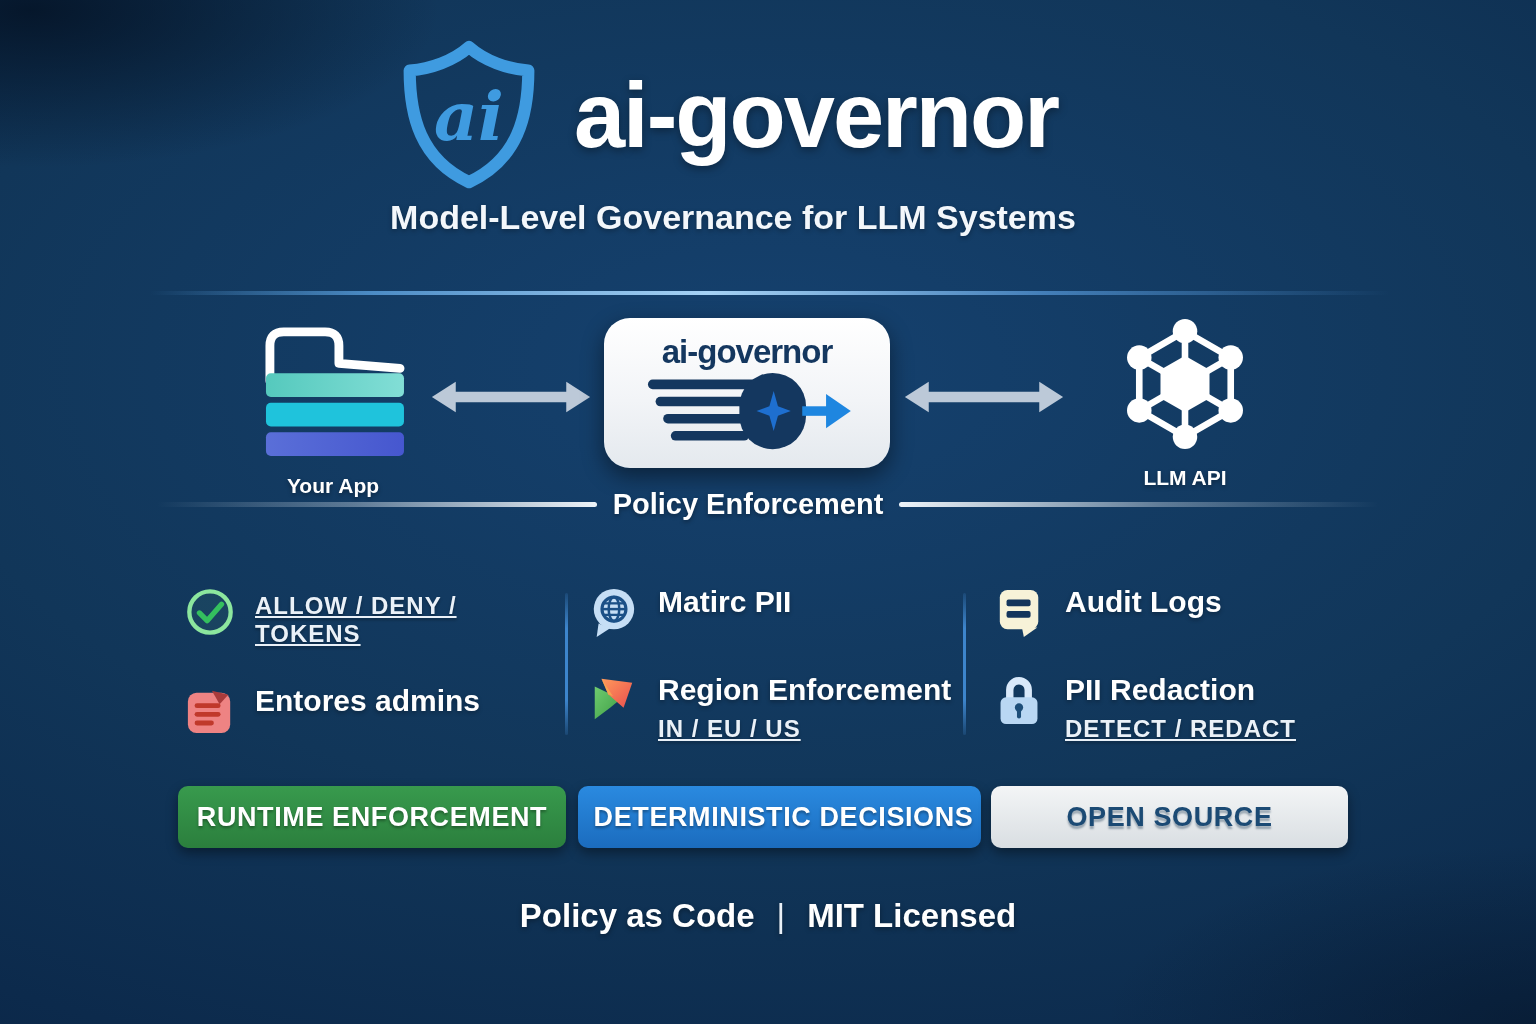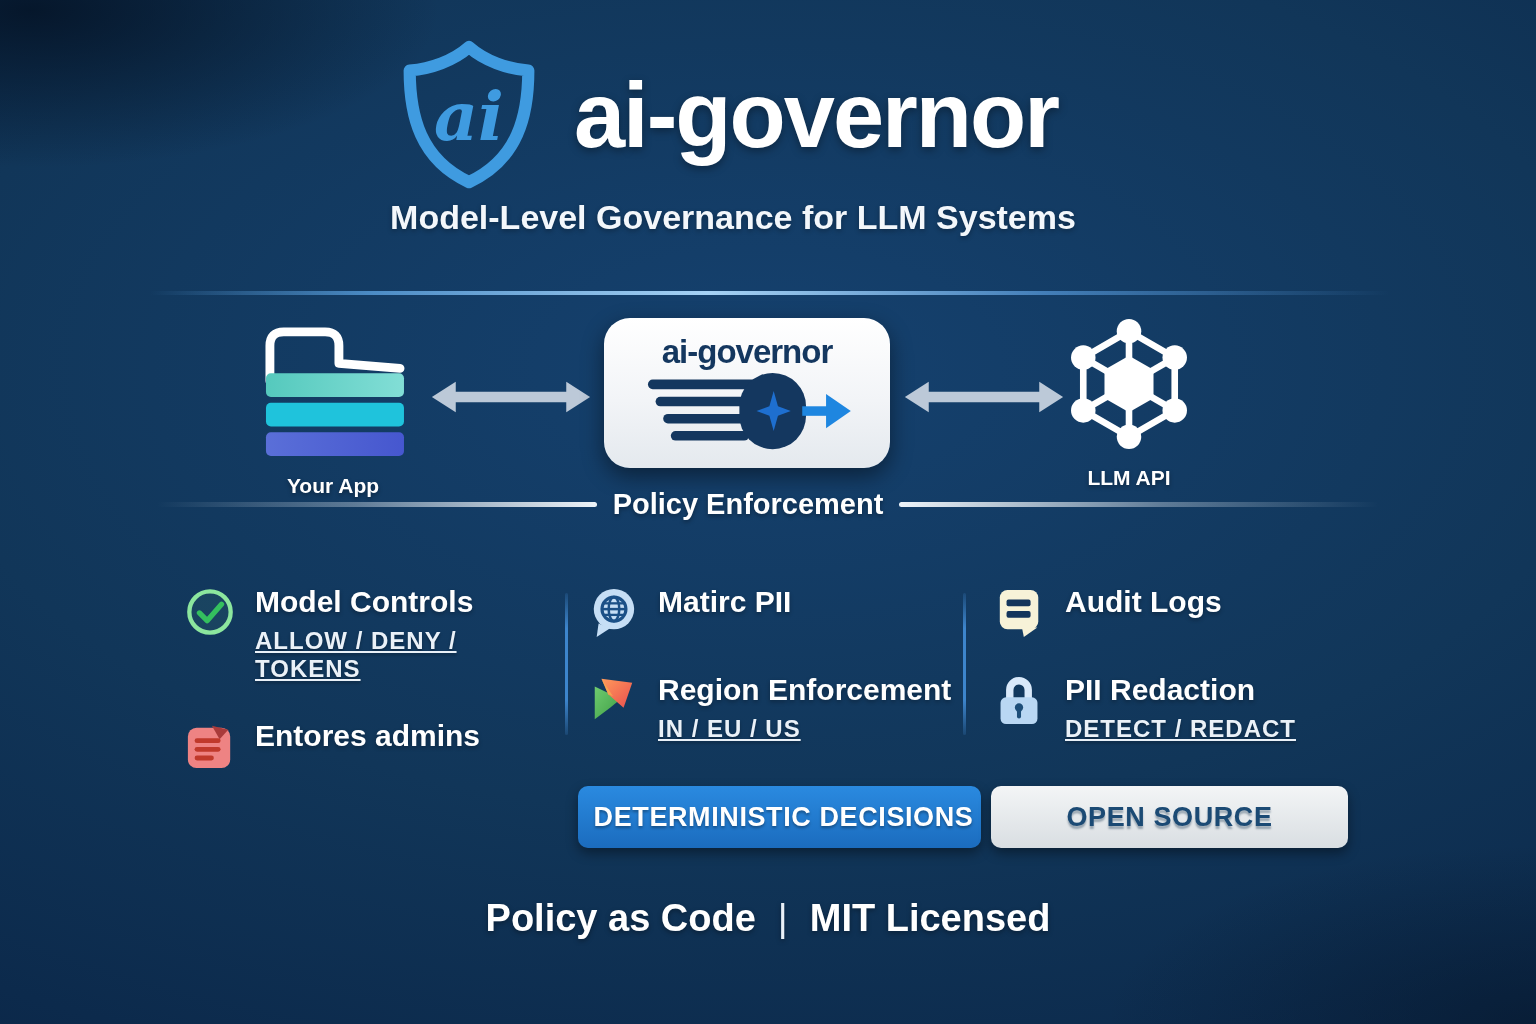--- a/index.html
+++ b/index.html
@@ -28,21 +28,21 @@
     font-size:34px; font-weight:700; color:#f3f7fb; transform:translateX(-35px);
     text-shadow:0 2px 5px rgba(0,0,0,.3); }
 
   .divider-top { position:absolute; top:291px; left:150px; width:1240px; height:4px; border-radius:2px;
     background:linear-gradient(90deg, rgba(80,150,220,0) 0%, rgba(95,167,230,.75) 18%,
       #a6d2f5 45%, rgba(88,155,220,.7) 72%, rgba(80,150,220,0) 100%); }
 
   
   .node { position:absolute; display:flex; flex-direction:column; align-items:center; }
   .node-app { left:233px; top:320px; width:200px; }
-  .node-llm { left:1029px; top:318px; width:200px; }
+  .node-llm { left:1085px; top:318px; width:200px; }
   .node-label { margin-top:12px; font-size:21px; font-weight:700; color:#fff;
     text-shadow:0 2px 4px rgba(0,0,0,.35); }
 
   .flow-arrow { position:absolute; top:374px; width:162px; height:46px; }
   .flow-arrow.a1 { left:430px; }
   .flow-arrow.a2 { left:903px; }
 
   .gov-box { position:absolute; left:604px; top:318px; width:286px; height:150px;
     background:linear-gradient(180deg,#ffffff 0%,#f2f4f7 55%,#e4e9ee 100%);
     border-radius:26px; box-shadow:0 8px 22px rgba(0,0,0,.45);
@@ -88,21 +88,21 @@
   .badge-blue { left:578px; width:403px; color:#fff;
     background:linear-gradient(180deg,#2a8ae0 0%,#1b6cbe 100%);
     text-shadow:0 2px 3px rgba(0,0,0,.35);padding-left:8px; }
   .badge-light { left:991px; width:357px; color:#1b4a74;
     background:linear-gradient(180deg,#f3f5f6 0%,#d9dee2 100%);
     text-shadow:0 3px 2px rgba(10,40,70,.35); }
 
   
   .footer { position:absolute; top:897px; left:0; width:100%;
     display:flex; justify-content:center; align-items:center; gap:22px;
-    font-size:38px; font-weight:700; color:#fff; text-shadow:0 2px 5px rgba(0,0,0,.35); }
+    font-size:33px; font-weight:700; color:#fff; text-shadow:0 2px 5px rgba(0,0,0,.35); }
   .footer .sep { font-weight:400; color:#e9f0f7; }
 </style>
 </head>
 <body>
 
 <div class="stage">
 
   <div class="logo-lockup">
     <span class="shield-wrap">
       <svg viewBox="0 0 160 172" width="150" height="150">
@@ -202,21 +202,20 @@
 
   <div class="feature-col col-1">
     <div class="feature">
       <span class="f-icon">
         <svg viewBox="0 0 52 52" width="50" height="50">
           <circle cx="26" cy="26" r="21.5" fill="rgba(140,230,160,0.07)" stroke="#8ce69e" stroke-width="4.5"></circle>
           <path d="M15 27 l8 8 l15 -17" fill="none" stroke="#34c05e" stroke-width="5.5" stroke-linecap="round" stroke-linejoin="round"></path>
         </svg>
       </span>
       <div>
-        <div class="f-title">Model Controls</div>
         <div class="f-caption">ALLOW / DENY / TOKENS</div>
       </div>
     </div>
     <div class="feature">
       <span class="f-icon">
         <svg viewBox="0 0 52 52" width="50" height="50">
           <rect x="3" y="7" width="44" height="42" rx="9" fill="#ee8383"></rect>
           <path d="M28 5 L45 9 L36 19 Z" fill="#a93b3b"></path>
           <rect x="10" y="18" width="27" height="5" rx="2.5" fill="#c0392b"></rect>
           <rect x="10" y="27" width="27" height="5" rx="2.5" fill="#c0392b"></rect>
@@ -300,20 +299,21 @@
           <rect x="23.8" y="37" width="4.4" height="10" rx="2.2" fill="#1d4e79"></rect>
         </svg>
       </span>
       <div>
         <div class="f-title">PII Redaction</div>
         <div class="f-caption">DETECT / REDACT</div>
       </div>
     </div>
   </div>
 
+  <div class="badge badge-green">RUNTIME ENFORCEMENT</div>
   <div class="badge badge-blue">DETERMINISTIC DECISIONS</div>
   <div class="badge badge-light">OPEN SOURCE</div>
 
   <div class="footer">
     <span>Policy as Code</span>
     <span class="sep">|</span>
     <span>MIT Licensed</span>
   </div>
 
 </div>

